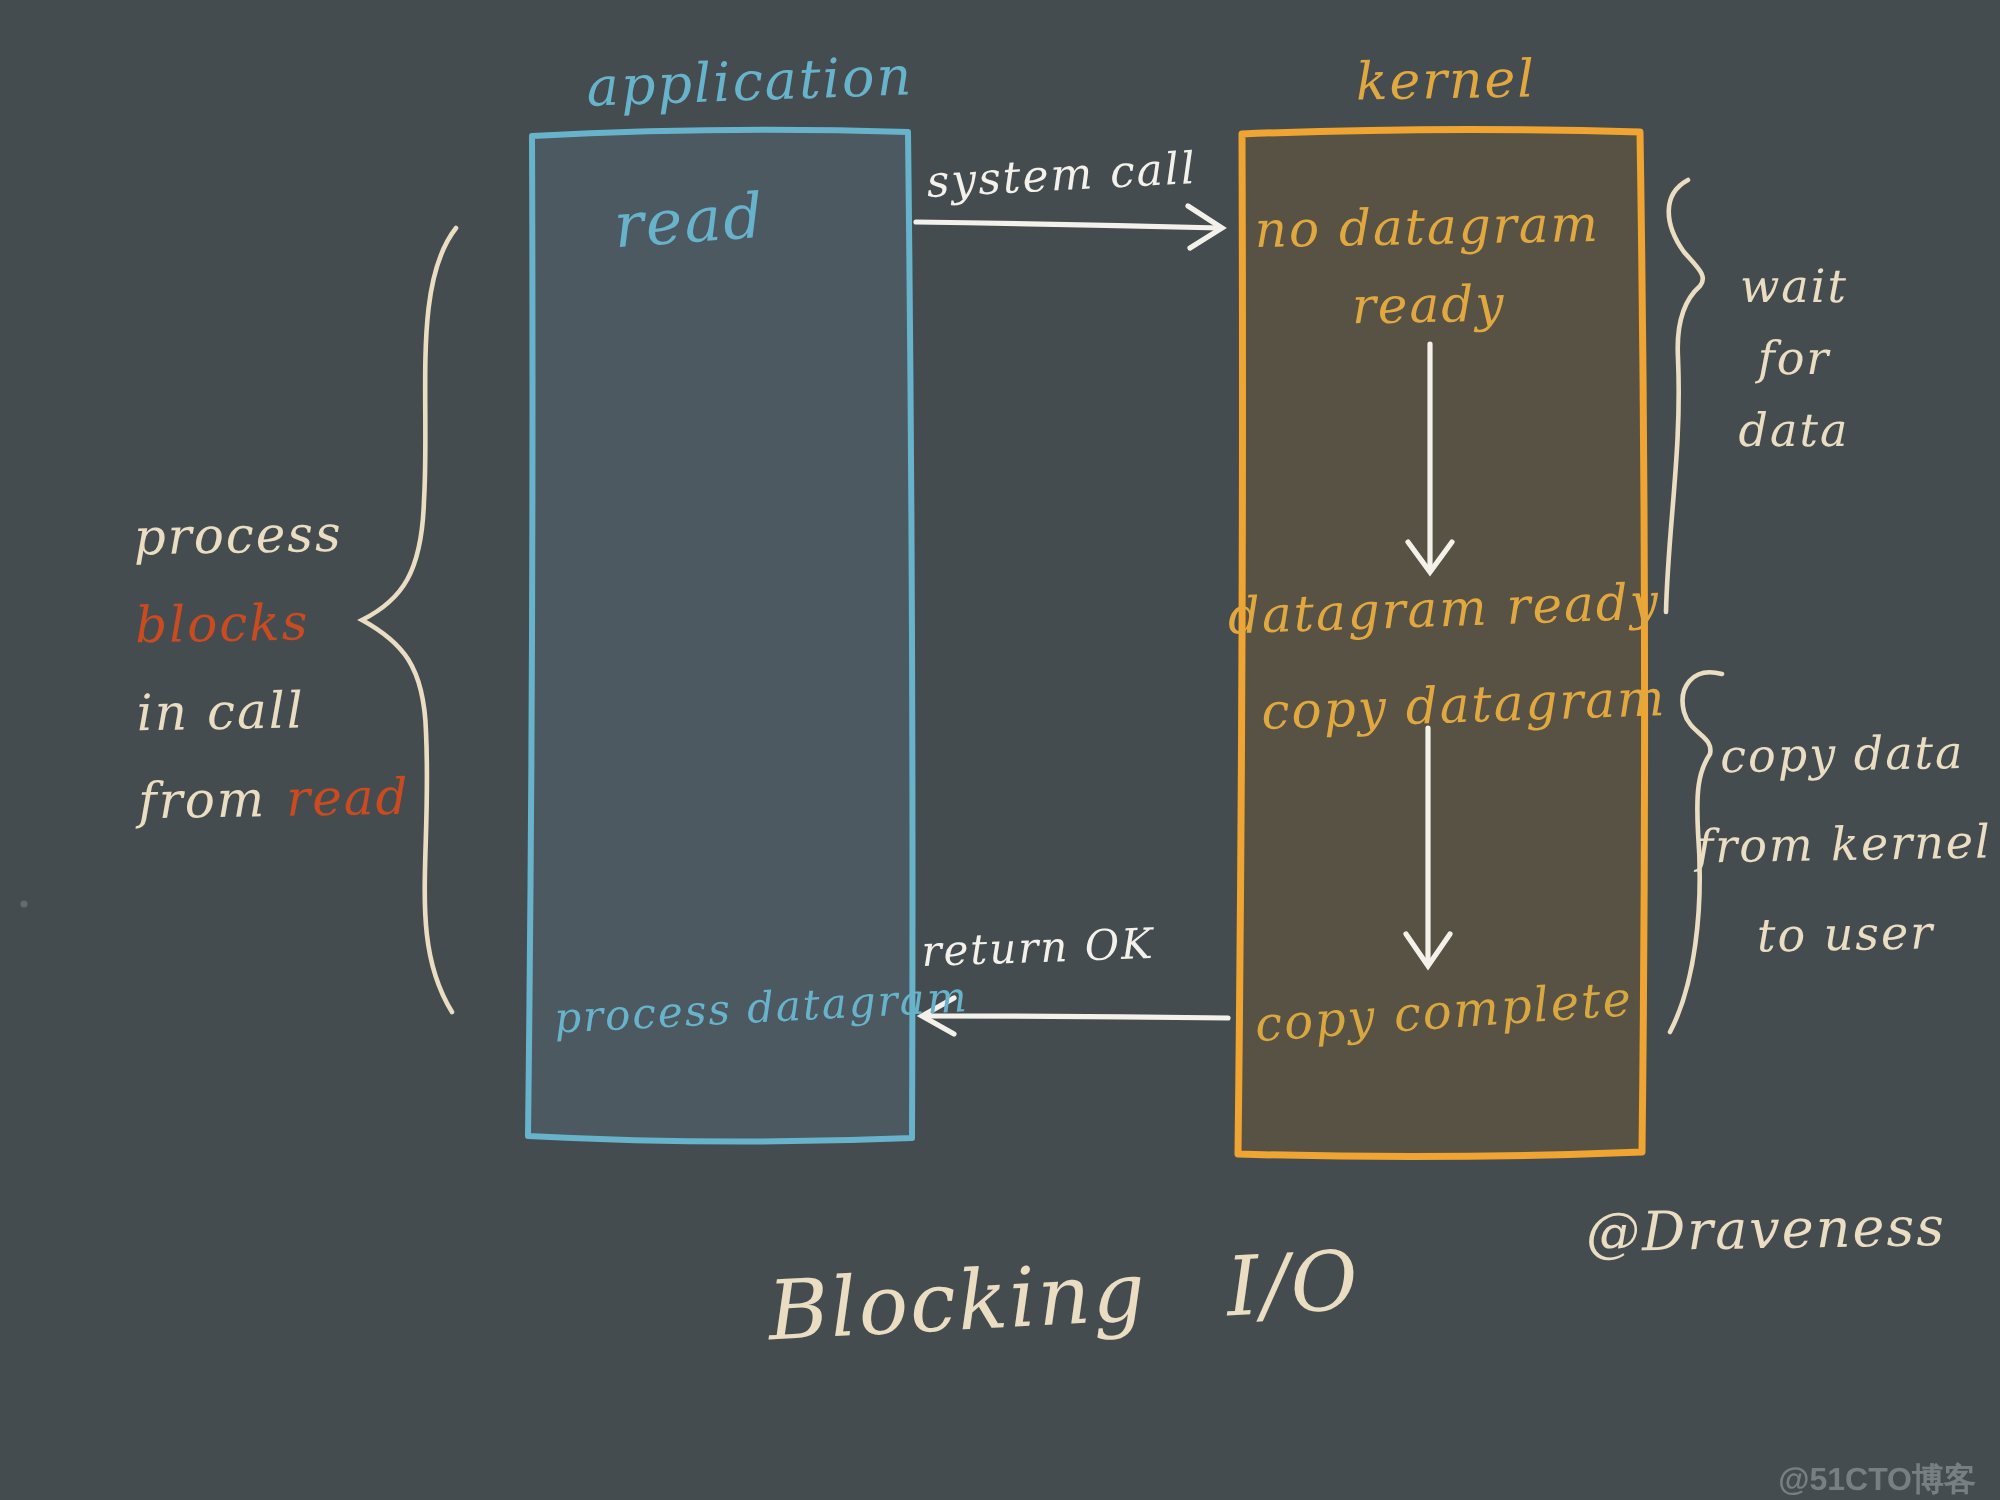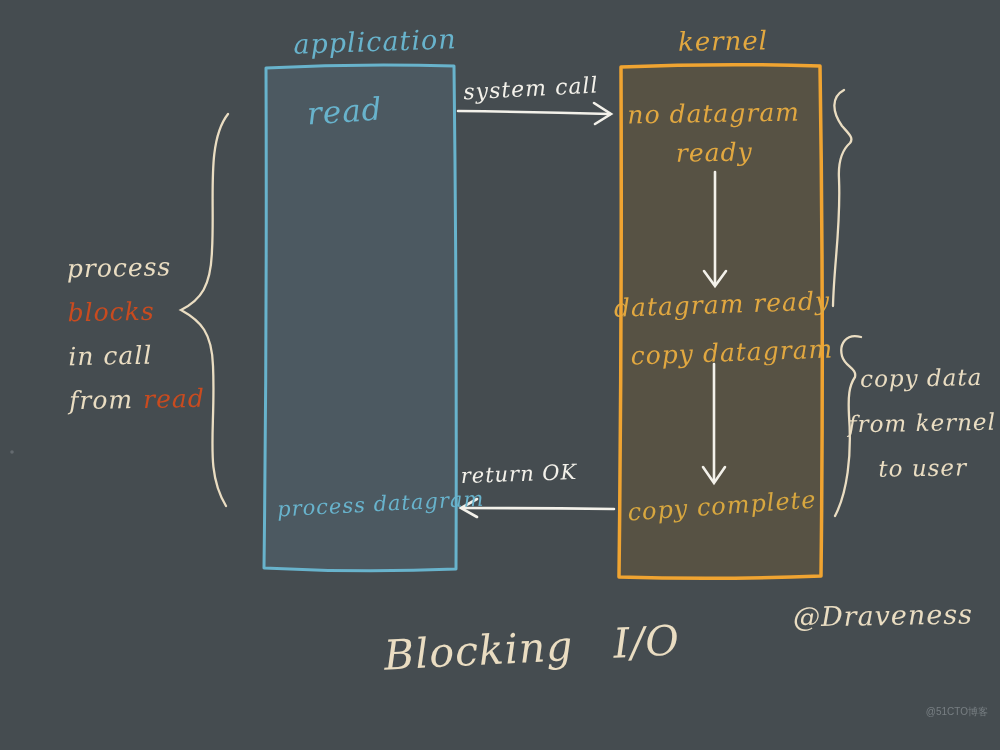--- a/index.html
+++ b/index.html
@@ -30,22 +30,22 @@
   .dg-ready{left:722px;top:290px;font-size:25px;transform:translateX(-50%) rotate(-2deg);}
   .copy-dg{left:732px;top:338px;font-size:25px;transform:translateX(-50%) rotate(-2deg);}
   .copy-cpl{left:722px;top:492px;font-size:24px;transform:translateX(-50%) rotate(-4deg);}
   .wait-note{left:897px;top:126px;font-size:23px;text-align:center;line-height:36px;transform:translateX(-50%);}
   .copy-note{left:922px;top:356px;font-size:23px;text-align:center;line-height:45px;transform:translateX(-50%) rotate(-1deg);}
   .left-note{left:68px;top:246px;font-size:25px;line-height:44px;transform:rotate(-1deg);}
   .left-note .seg{margin-right:10px;}
   .main-title{left:532px;top:624px;font-size:41px;word-spacing:26px;transform:translateX(-50%) rotate(-3deg);}
   .signature{left:793px;top:600px;font-size:27px;transform:rotate(-1deg);}
   .watermark{
-    left:auto;right:12px;top:706px;font-size:10px;color:#787f83;
-    font-family:"Liberation Sans","DejaVu Sans",sans-serif;font-style:normal;letter-spacing:0;
+    left:auto;right:12px;top:731px;font-size:16px;color:#787f83;
+    font-family:"Liberation Sans","DejaVu Sans",sans-serif;font-style:normal;letter-spacing:0;font-weight:bold;
   }
 </style>
 </head>
 <body>
 
 <div class="stage">
 
   <svg class="strokes" width="1000" height="750" viewBox="0 0 1000 750">
 
     <path d="M266,68 Q360,63 454,66 Q457,320 456,569 Q360,573 264,568 Q267,320 266,68 Z" fill="#4c5961" stroke="#68b3cc" stroke-width="3" stroke-linejoin="round"></path>
@@ -94,20 +94,25 @@
   <div class="hand white ret-ok">return OK</div>
 
   <div class="hand orange no-dg">
     <div>no datagram</div>
     <div>ready</div>
   </div>
   <div class="hand orange dg-ready">datagram ready</div>
   <div class="hand orange copy-dg">copy datagram</div>
   <div class="hand gold copy-cpl">copy complete</div>
 
+  <div class="hand cream wait-note">
+    <div>wait</div>
+    <div>for</div>
+    <div>data</div>
+  </div>
   <div class="hand cream copy-note">
     <div>copy data</div>
     <div>from kernel</div>
     <div>to user</div>
   </div>
 
   <div class="hand cream left-note">
     <div>process</div>
     <div class="red">blocks</div>
     <div>in call</div>

